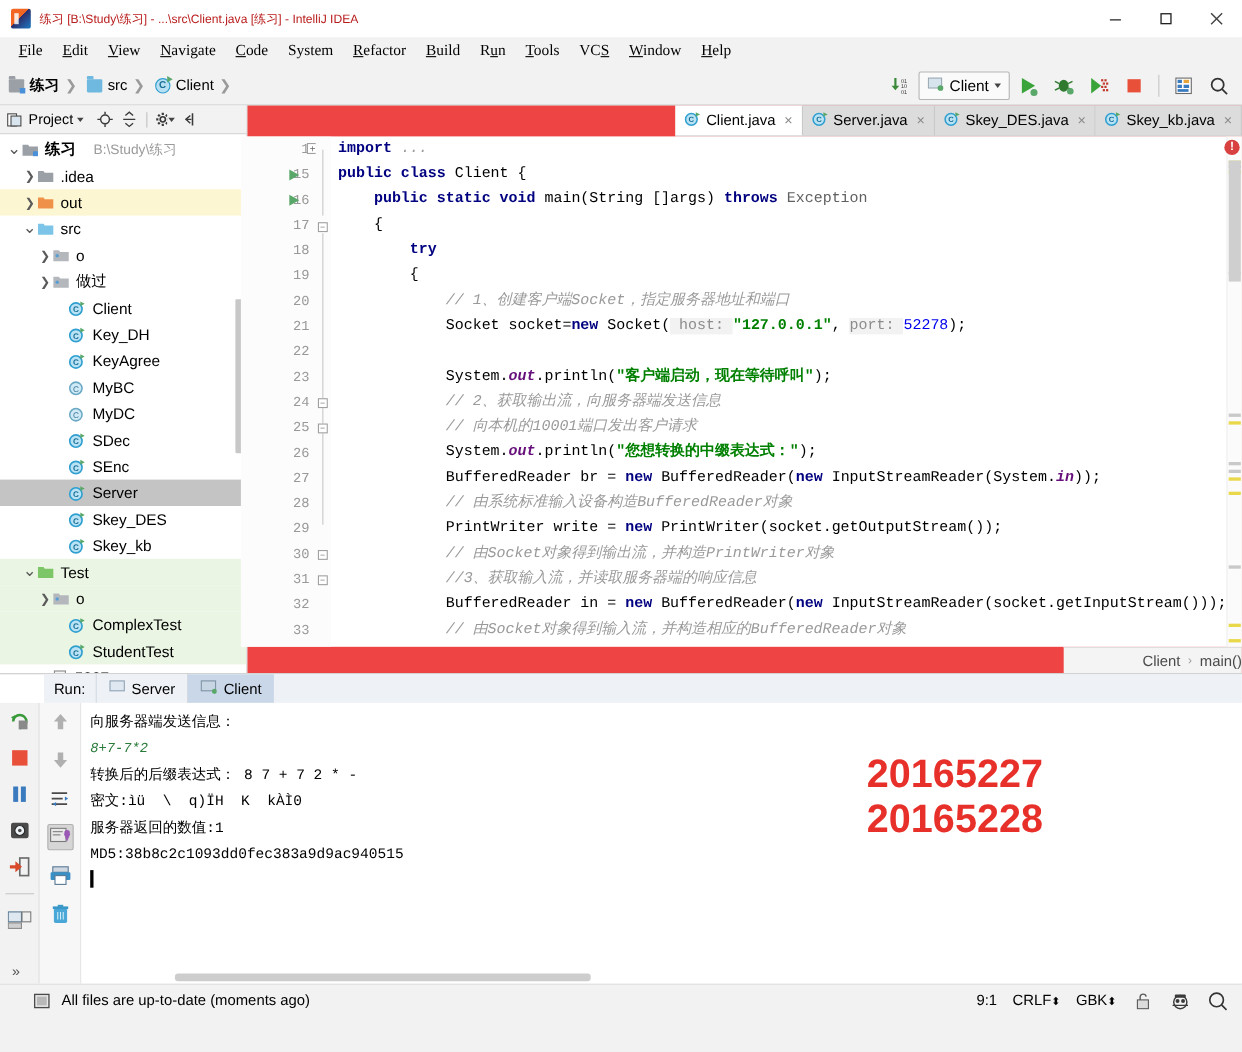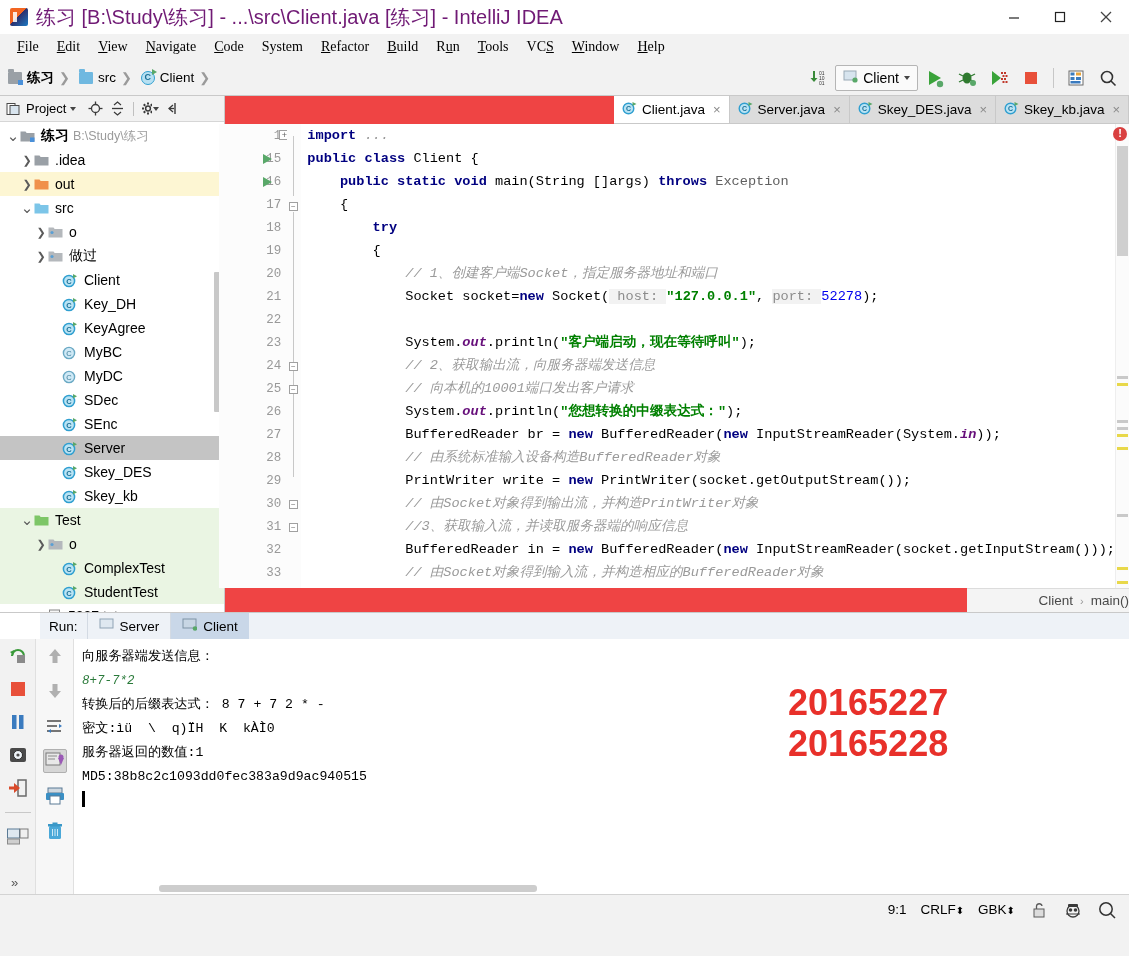--- a/index.html
+++ b/index.html
@@ -20,21 +20,21 @@
   }
   .titlebar .app-icon {
     width:18px; height:18px; margin-left:10px; margin-right:8px;
     background: linear-gradient(135deg,#f26522 0%, #f26522 45%, #2d2d6b 45%, #1b7ac4 100%);
     border-radius:2px; position:relative; flex:none;
   }
   .titlebar .app-icon:after{
     content:""; position:absolute; left:3px; top:4px; width:4px;height:10px;
     background:#fff; opacity:.85;
   }
-  .title-text { font-size:20px; color:#701a75; white-space:nowrap; }
+  .title-text { font-size:11px; color:#b91c1c; white-space:nowrap; }
   .winbtns { margin-left:auto; display:flex; height:34px; }
   .winbtn { width:46px; height:34px; display:flex; align-items:center; justify-content:center; }
   .winbtn svg { display:block; }
 
   
   .menubar { height:26px; background:#f2f2f2; display:flex; align-items:center; padding-left:8px; }
   .menu-item { padding:2px 9px; font-size:14px; color:#000; white-space:nowrap;font-family:Liberation Serif, serif; }
   .menu-item u { text-decoration: underline; }
 
   
@@ -72,21 +72,21 @@
                padding:0 4px; border-bottom:1px solid #d6d6d6; }
   .pp-title { font-size:13px; }
   .pp-ic { width:18px;height:18px;display:flex;align-items:center;justify-content:center; }
   .caret-dn { width:0;height:0;border-left:3.5px solid transparent;border-right:3.5px solid transparent;
               border-top:4px solid #444; display:inline-block; }
   .tree { flex:1; overflow:hidden; padding-top:2px; font-size:14px; position:relative; }
   .trow { height:24px; display:flex; align-items:center; white-space:nowrap; cursor:default; }
   .trow .arrow { width:14px; text-align:center; color:#5a5a5a; font-size:11px; flex:none; }
   .trow .ic { margin-right:6px; flex:none; display:flex; align-items:center; }
   .trow .lbl { font-size:14px; }
-  .trow .sub { color:#9b9b9b; font-size:12.5px; margin-left:4px; }
+  .trow .sub { color:#9b9b9b; font-size:12.5px; margin-left:16px; }
   .trow.sel-out { background:#fdf6d3; }
   .trow.sel-grey { background:#c4c4c4; }
   .green-block { background:#eaf5e3; }
 
   
   .editor-wrap { flex:1; display:flex; flex-direction:column; background:#ef4444; min-width:0;align-items:flex-end; }
   .tabs { height:28px; background:#e8e8e8; display:flex; align-items:stretch;
           border-bottom:1px solid #c9c9c9; }
   .tab { display:flex;align-items:center;gap:5px;padding:0 8px;font-size:13.5px;
          border-right:1px solid #c9c9c9; background:#dcdcdc; position:relative; }
@@ -800,20 +800,29 @@
           <div class="conline">密文:ìü  \  q)ÏH  K  kÀÌ0</div>
           <div class="conline">服务器返回的数值:1</div>
           <div class="conline">MD5:38b8c2c1093dd0fec383a9d9ac940515</div>
           <div class="conline"><span class="caret-blk"></span></div>
           <div class="con-scroll-h"></div>
       </div>
     </div>
   </div>
 
   <div class="statusbar">
+    <div class="sb-left">
+      <span class="sb-ic">
+        <svg width="16" height="16">
+            <rect x="1.5" y="2" width="13" height="12" fill="#e8e8e8" stroke="#4a4a4a" stroke-width="1.2"></rect>
+            <rect x="3.5" y="4" width="9" height="8" fill="#b8b8b8"></rect>
+          </svg>
+      </span>
+      <span>All files are up-to-date (moments ago)</span>
+    </div>
     <div class="sb-right">
       <span>9:1</span>
       <span>
         <span>CRLF</span><span style="font-size:10px">⬍</span>
       </span>
       <span>
         <span>GBK</span><span style="font-size:10px">⬍</span>
       </span>
       <span class="sb-ic">
         <svg width="14" height="16">

